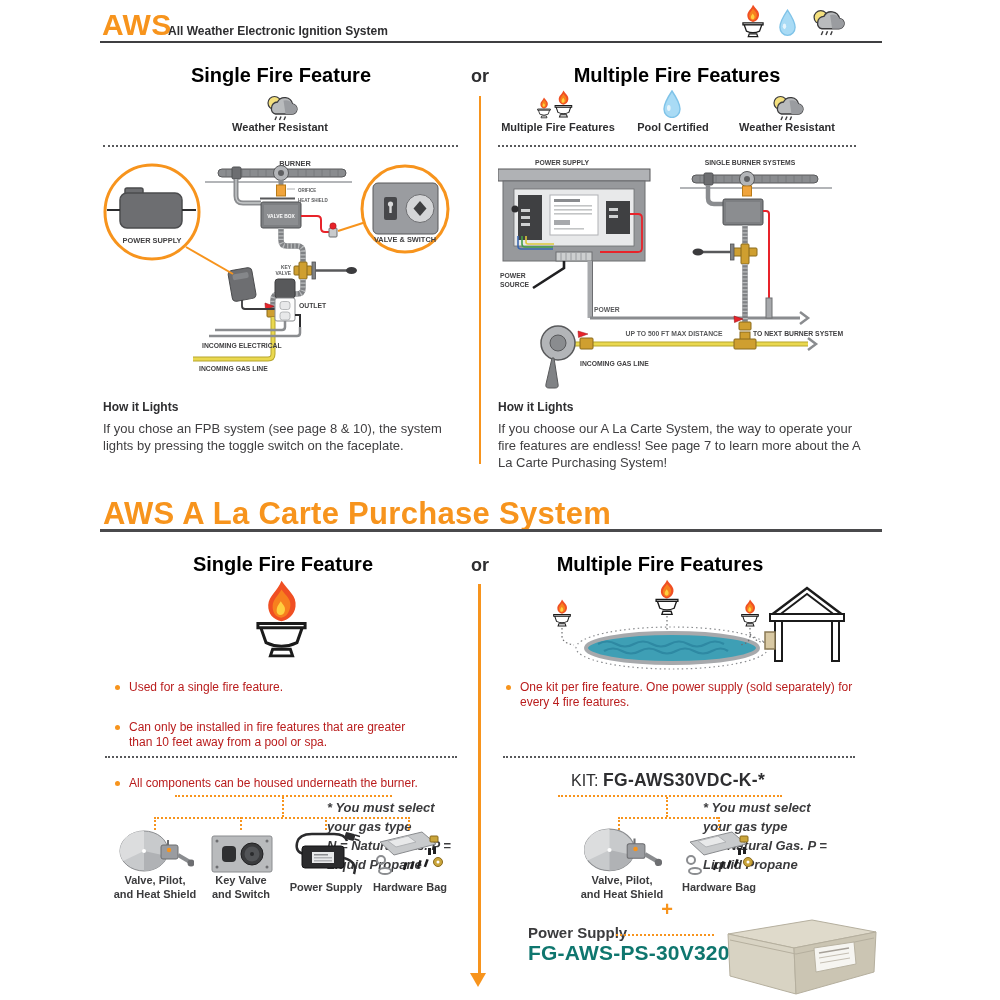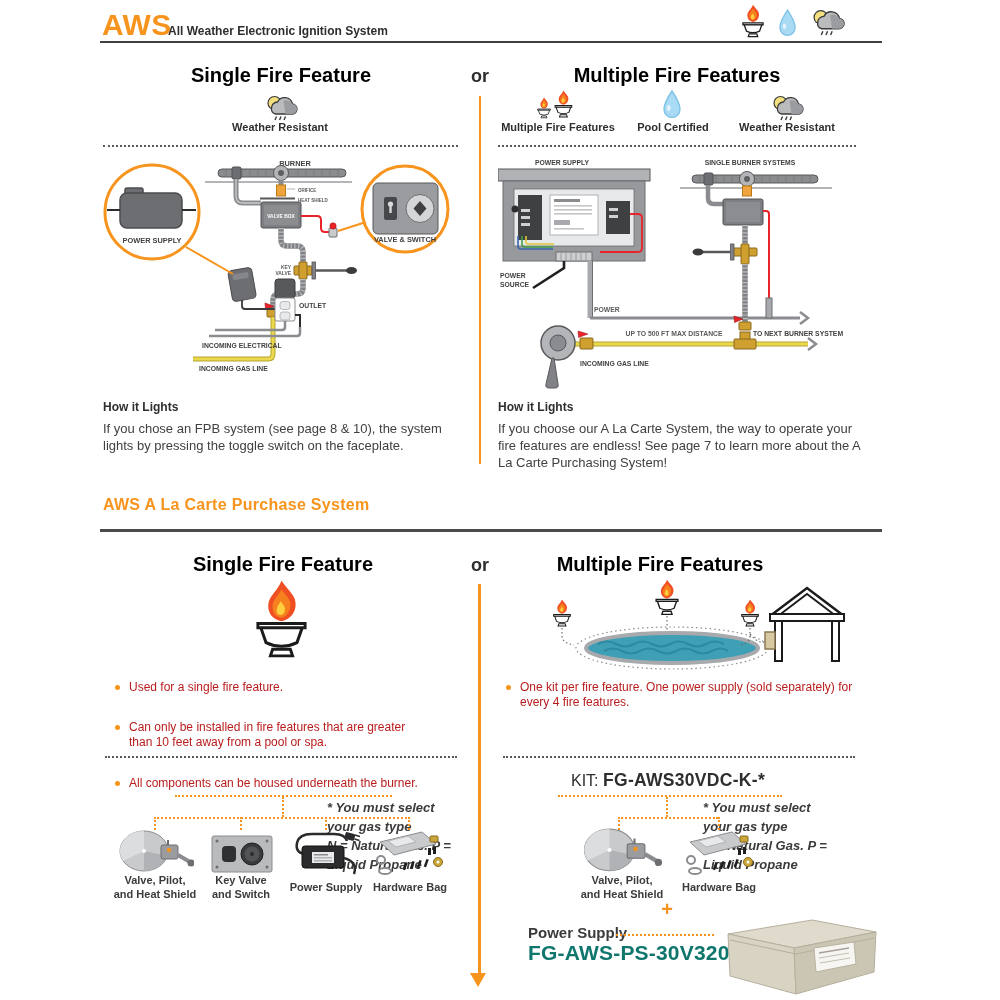--- a/index.html
+++ b/index.html
@@ -16,21 +16,21 @@
   
   .s1-title-l{left:103px;top:64px;width:356px;font-size:20px;font-weight:bold;}
   .s1-or{left:460px;top:66px;width:40px;font-size:18px;font-weight:bold;color:#2e2e30;}
   .s1-title-r{left:498px;top:64px;width:358px;font-size:20px;font-weight:bold;}
   .div1{left:479px;top:96px;width:2px;height:368px;background:#F7941D;}
   .badge-lab{font-size:11px;font-weight:bold;color:#2e2e30;}
   .dotsep{border-top:2px dotted #58595b;height:0;}
   .howt{font-size:12px;font-weight:bold;color:#2e2e30;}
   .howx{font-size:13px;line-height:1.32;color:#414042;}
   
-  .s2-head{left:103px;top:496px;font-size:16px;font-weight:600;color:#F7941D;letter-spacing:.3px;}
+  .s2-head{left:103px;top:496px;font-size:31px;font-weight:600;color:#F7941D;letter-spacing:.3px;}
   .s2-rule{left:100px;top:529px;width:782px;height:3px;background:#4a4a4c;}
   .s2-title-l{left:103px;top:553px;width:360px;font-size:20px;font-weight:bold;}
   .s2-or{left:460px;top:555px;width:40px;font-size:18px;font-weight:bold;color:#2e2e30;}
   .s2-title-r{left:490px;top:553px;width:340px;font-size:20px;font-weight:bold;}
   .div2{left:478px;top:584px;width:2.5px;height:390px;background:#F7941D;}
   .div2-arrow{left:470px;top:973px;width:0;height:0;border-left:8px solid transparent;
               border-right:8px solid transparent;border-top:14px solid #F7941D;}
   .bullets{list-style:none;margin:0;padding:0;font-size:12px;color:#b91c1c;line-height:1.3;}
   .bullets li{position:relative;padding-left:17px;margin-bottom:9px;}
   .bullets li::before{content:"";position:absolute;left:3px;top:5px;width:5px;height:5px;

